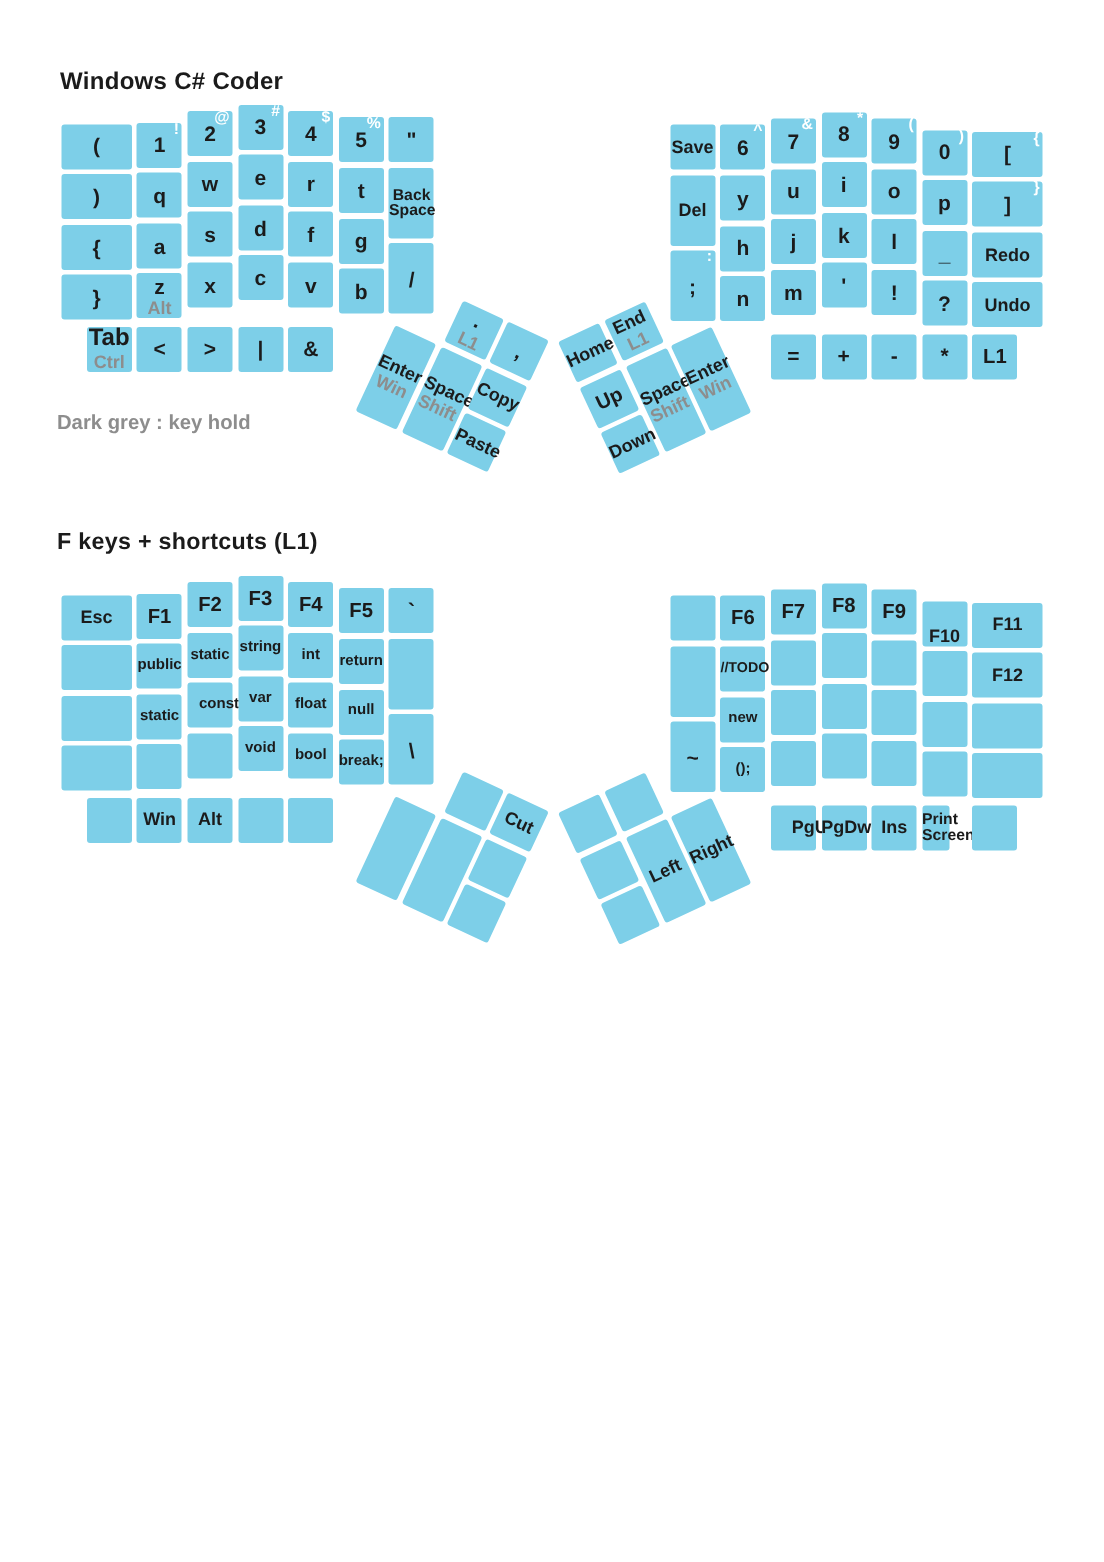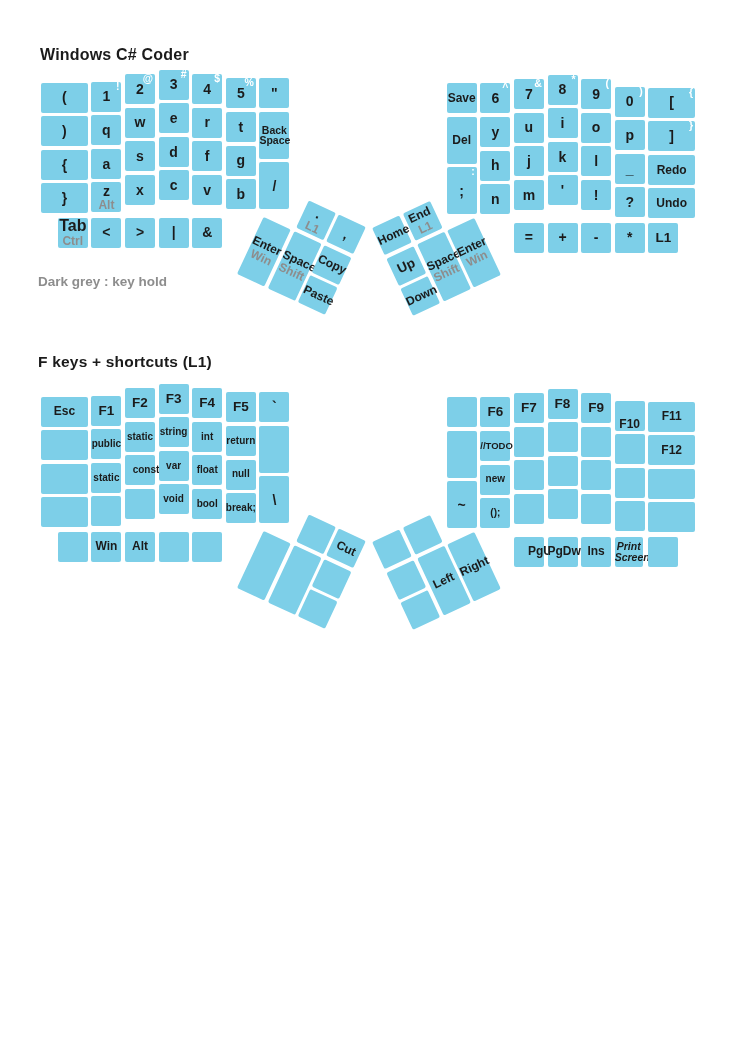--- a/index.html
+++ b/index.html
@@ -419,21 +419,21 @@
     <div class="key" style="left: 648.3px; top: 502.3px; width: 46.8px; height: 30px;"></div>
     <div class="key" style="left: 513.9px; top: 536.5px; width: 30px; height: 30px;">
       <span class="m nowrap" style="font-size: 12px; padding-left: 28px;">PgUp</span>
     </div>
     <div class="key" style="left: 547.5px; top: 536.5px; width: 30px; height: 30px;">
       <span class="m nowrap" style="font-size: 12px;">PgDw</span>
     </div>
     <div class="key" style="left: 581.1px; top: 536.5px; width: 30px; height: 30px;">
       <span class="m nowrap" style="font-size: 12px;">Ins</span>
     </div>
-    <div class="key" style="left: 614.7px; top: 536.5px; width: 28px; height: 30px; font-style: italic;">
+    <div class="key" style="left: 614.7px; top: 536.5px; width: 18px; height: 30px;">
       <span class="m wrap" style="font-size: 10.5px;">Print Screen</span>
     </div>
     <div class="key" style="left: 648.3px; top: 536.5px; width: 30px; height: 30px;"></div>
     <div class="cluster" style="left: 372.4px; top: 542.4px; transform: rotate(-25deg);">
       <div class="key" style="left: 0px; top: 0px; width: 30px; height: 30px;"></div>
       <div class="key" style="left: 33.6px; top: 0px; width: 30px; height: 30px;"></div>
       <div class="key" style="left: 0px; top: 33.6px; width: 30px; height: 30px;"></div>
       <div class="key" style="left: 33.6px; top: 33.6px; width: 30px; height: 63.6px;">
         <span class="m nowrap" style="font-size: 12px;">Left</span>
       </div>

